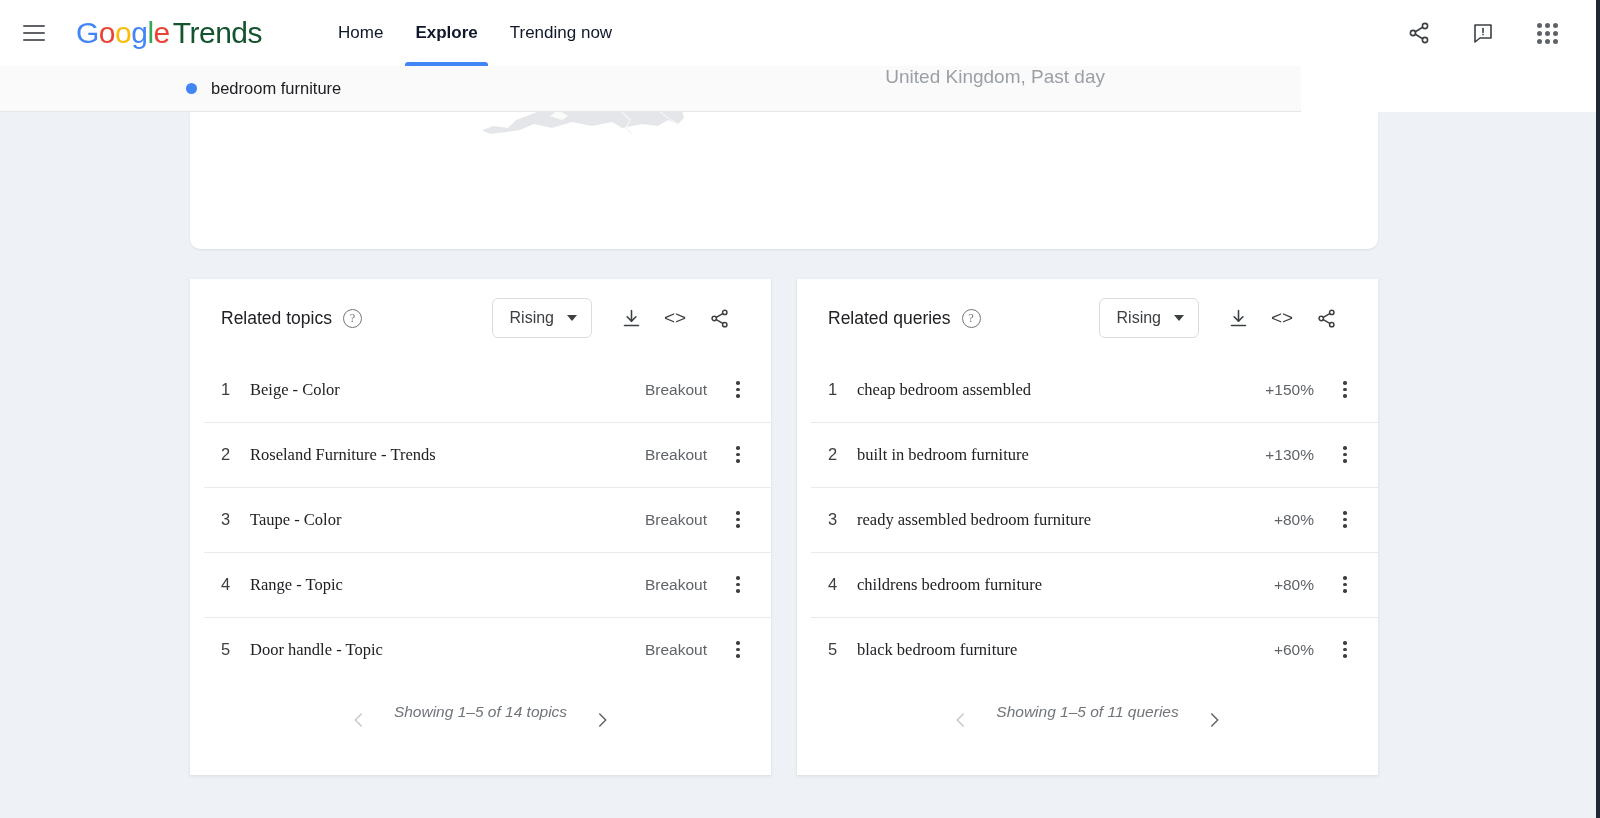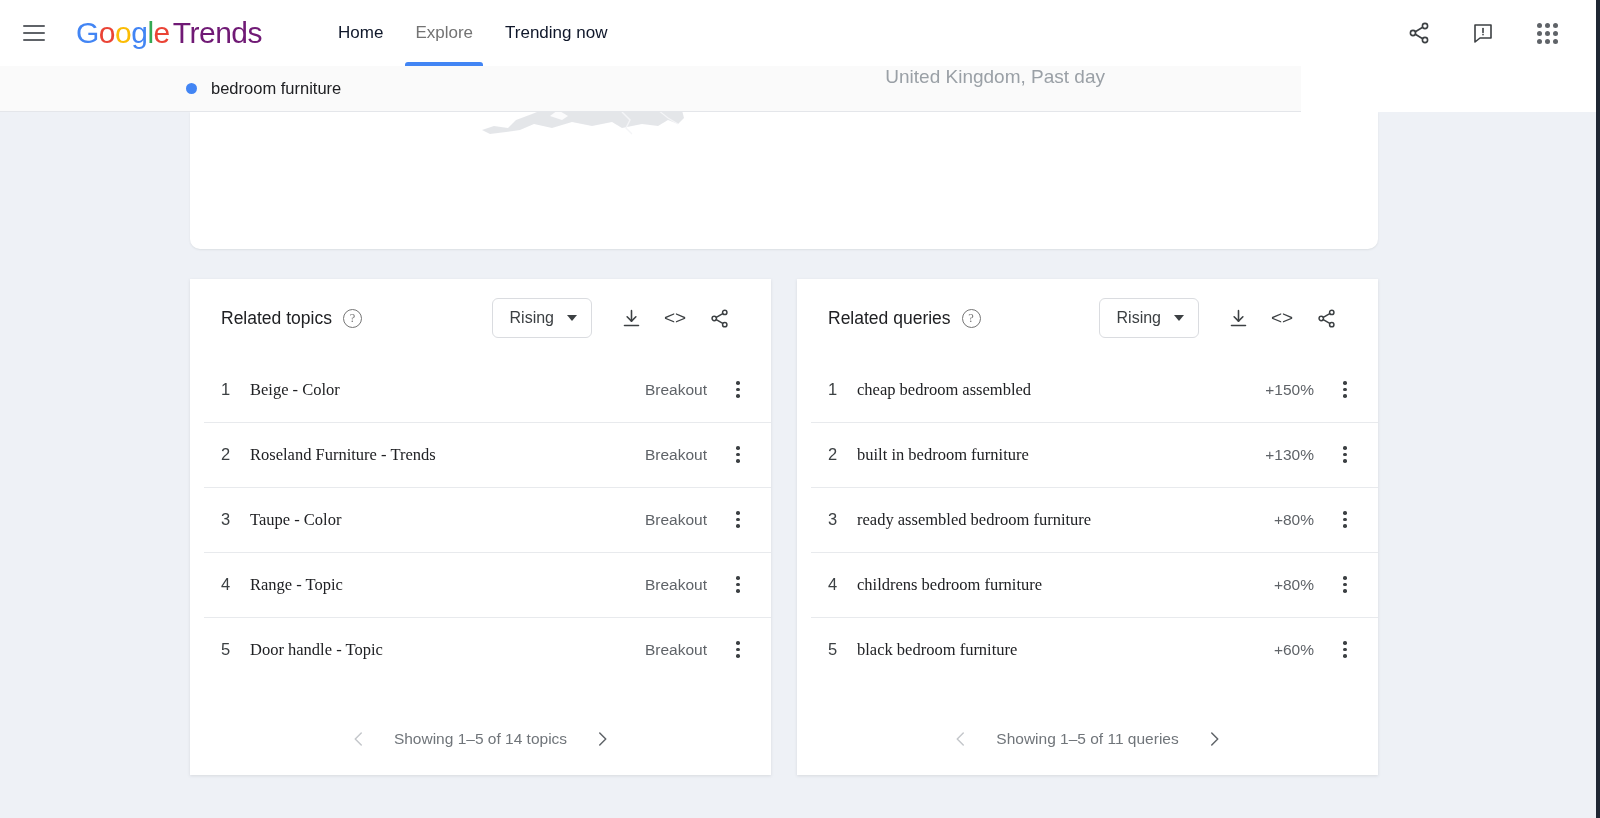--- a/index.html
+++ b/index.html
@@ -24,29 +24,29 @@
   }
   .hamburger span { display: block; width: 22px; height: 2px; background: #5f6368; border-radius: 1px; }
 
   .brand {
     margin-left: 25px; display: flex; align-items: baseline;
     font-size: 30px; letter-spacing: -0.5px; cursor: pointer;
   }
   .brand .g1 { color: #4285F4; } .brand .o1 { color: #EA4335; }
   .brand .o2 { color: #FBBC05; } .brand .g2 { color: #4285F4; }
   .brand .l1 { color: #34A853; } .brand .e1 { color: #EA4335; }
-  .brand .trends { color: #701a75; margin-left: 3px; font-size: 30px; }
+  .brand .trends { color: #14532d; margin-left: 3px; font-size: 30px; }
 
   .navtabs { display: flex; align-items: stretch; height: 66px; margin-left: 60px; }
   .navtab {
     position: relative; display: flex; align-items: center;
     padding: 0 16px; font-size: 17px; color: #0f172a; cursor: pointer;
     height: 66px;
   }
-  .navtab.active { color: #737373; }
+  .navtab.active { color: #0f172a; font-weight: bold; }
   .navtab.active::after {
     content: ""; position: absolute; left: 6px; right: 6px; bottom: 0;
     height: 4px; background: #4285F4; border-radius: 3px 3px 0 0;
   }
 
   .topicons { margin-left: auto; display: flex; align-items: center; gap: 34px; padding-right: 38px; }
   .topicon { width: 30px; height: 30px; display: flex; align-items: center; justify-content: center; cursor: pointer; color: #3c4043; }
 
   .apps-grid { display: grid; grid-template-columns: repeat(3, 5px); grid-template-rows: repeat(3, 5px); gap: 3px; }
   .apps-grid i { display: block; width: 5px; height: 5px; background: #5f6368; border-radius: 50%; }
@@ -124,21 +124,21 @@
     height: 1px; background: #e8eaed;
   }
   .row-rank { width: 29px; font-size: 16.5px; color: #3c4043; }
   .row-label { font-size: 16.5px; color: #202124; font-family: Liberation Serif, serif; }
   .row-value { margin-left: auto; font-size: 15.5px; color: #5f6368; }
   .kebab { width: 34px; height: 34px; margin-left: 14px; display: flex; flex-direction: column;
            align-items: center; justify-content: center; gap: 3px; cursor: pointer; border-radius: 50%; }
   .kebab i { width: 3.5px; height: 3.5px; background: #3c4043; border-radius: 50%; display: block; }
 
   
-  .card-foot { height: 72px; display: flex; align-items: center; justify-content: center; gap: 4px; }
+  .card-foot { height: 72px; display: flex; align-items: flex-start; justify-content: center; gap: 4px; font-style: italic; }
   .chev { width: 34px; height: 34px; display: flex; align-items: center; justify-content: center; cursor: pointer; }
   .chev svg { display: block; }
   .foot-text { font-size: 15.5px; color: #70757a; padding: 0 14px; }
 
   
   .win-edge { position: absolute; right: 0; top: 0; width: 4px; height: 818px; background: #1f2733; z-index: 40; }
   .win-edge-top { position: absolute; right: 0; top: 0; width: 4px; height: 66px; background: #ffffff; }
 </style>
 </head>
 <body>

